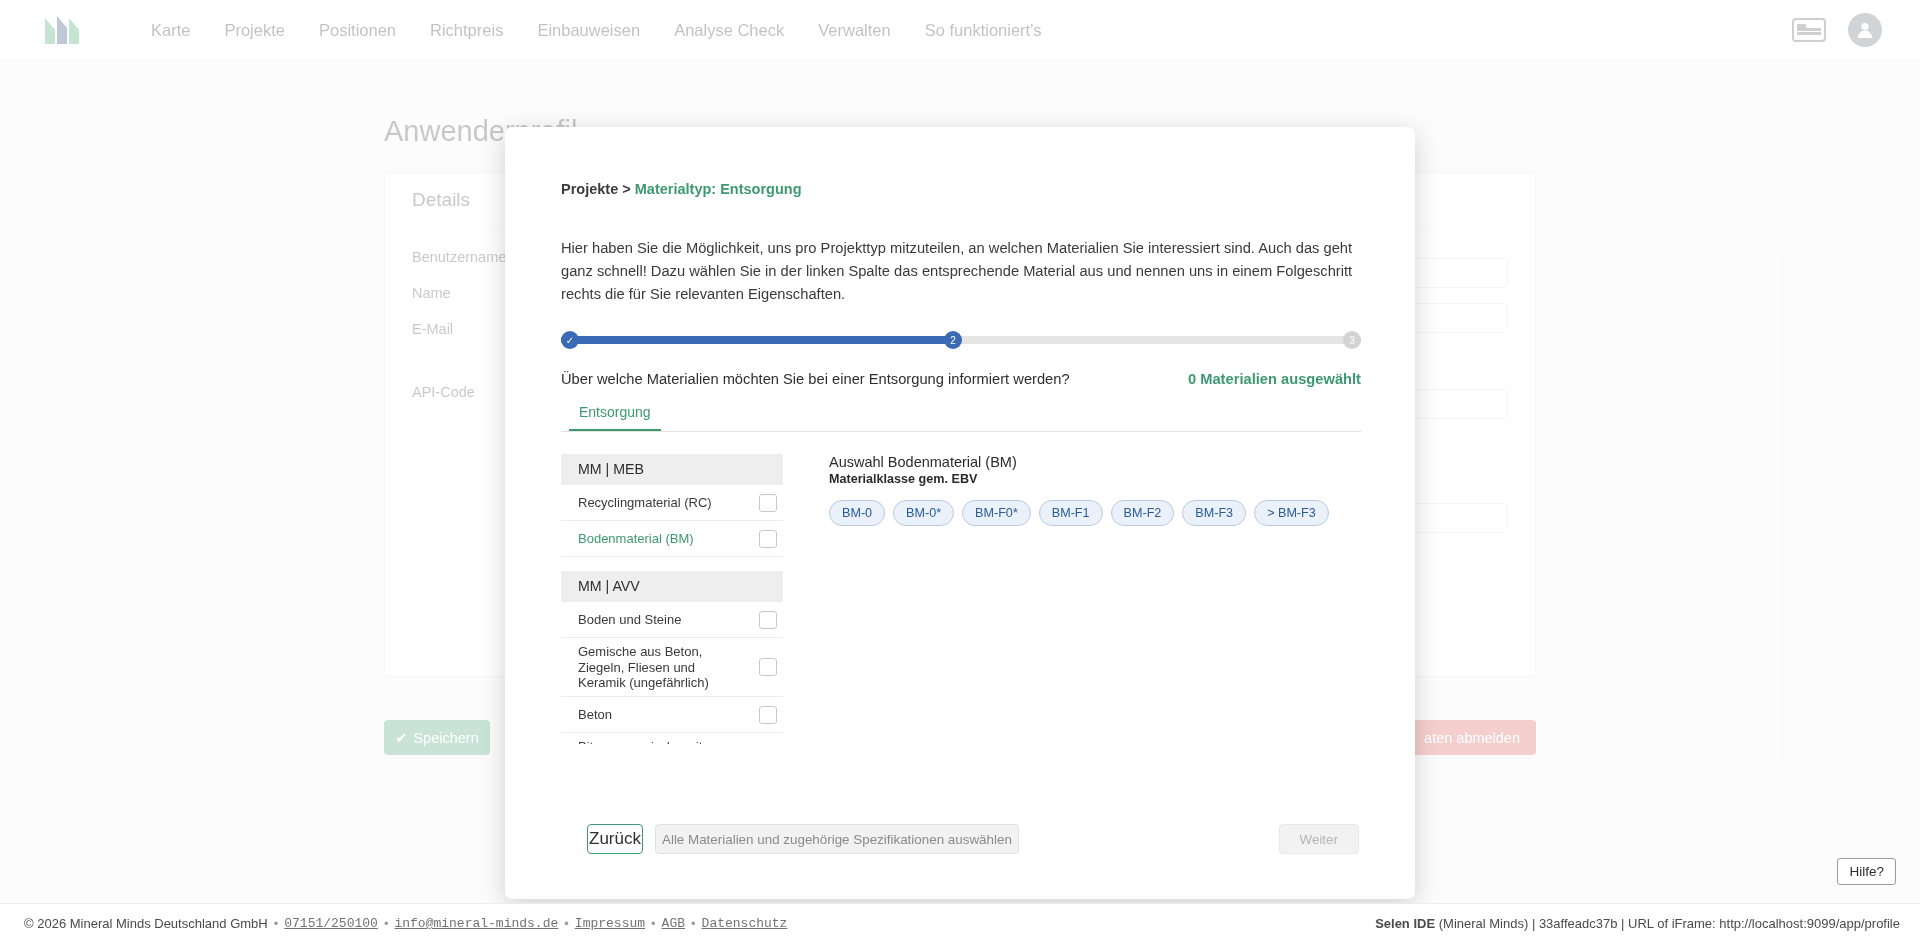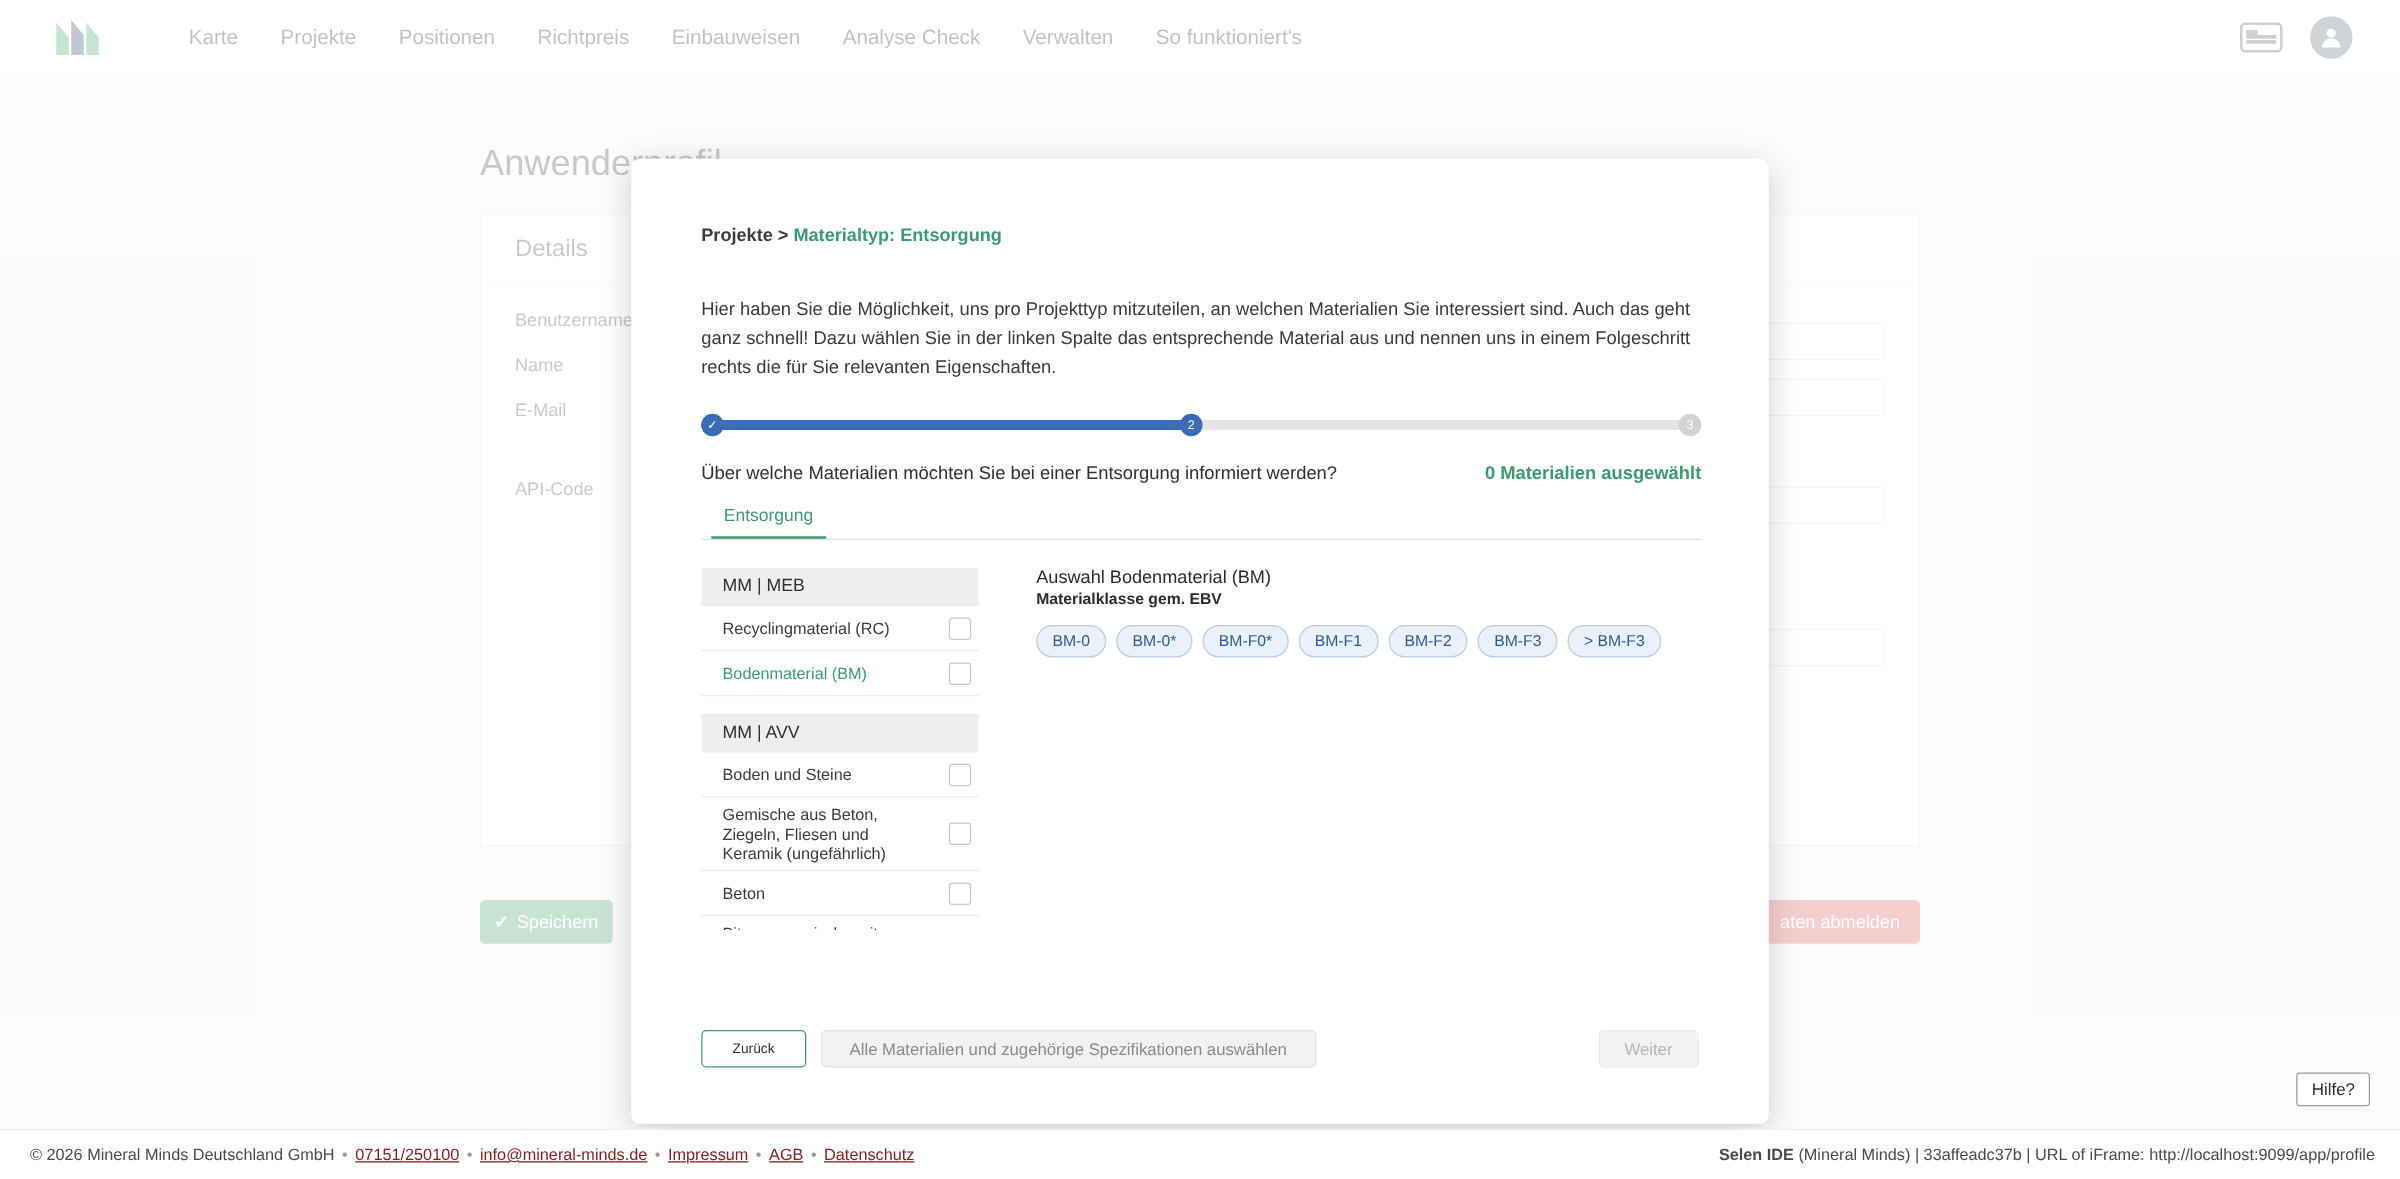--- a/index.html
+++ b/index.html
@@ -179,25 +179,25 @@
   .chip {
     border: 1px solid #b9cbe3; background: #eaf1fa; color: #2a5b9a;
     border-radius: 14px; padding: 5px 12px; font-size: 12.6px; cursor: pointer;
   }
 
   .modal-footer {
     position: absolute; left: 56px; right: 56px; bottom: 45px;
     display: flex; align-items: center;
   }
   .btn-back {
-    height: 30px; padding: 0 24px; background: #fff; border: 1px solid #3d9970;
-    color: #2f2f2f; border-radius: 4px; font-size: 11px; cursor: pointer;
+    height: 30px; padding: 0 1px; background: #fff; border: 1px solid #3d9970;
+    color: #2f2f2f; border-radius: 4px; font-size: 17px; cursor: pointer; margin-left: 26px;
   }
   .btn-selectall {
-    margin-left: 12px; height: 30px; padding: 0 22px; background: #f2f2f2;
+    margin-left: 12px; height: 30px; padding: 0 6px; background: #f2f2f2;
     border: 1px solid #e0e0e0; color: #8a8a8a; border-radius: 4px;
     font-size: 13.4px; cursor: pointer;
   }
   .btn-next {
     margin-left: auto; height: 30px; padding: 0 20px; background: #f2f2f2;
     border: 1px solid #e8e8e8; color: #b5b5b5; border-radius: 4px;
     font-size: 13.4px; cursor: not-allowed;
   }
 
   
@@ -208,21 +208,21 @@
   }
 
   
   .footer {
     position: absolute; left: 0; bottom: 0; width: 1920px; height: 40px;
     background: #fff; border-top: 1px solid #ececec;
     display: flex; align-items: center; z-index: 30;
     font-size: 13px; color: #4a4a4a;
   }
   .footer-left { margin-left: 24px; display: flex; align-items: center; gap: 6px; }
-  .footer-left a { color: #7f1d1d; text-decoration: underline; }
+  .footer-left a { color: #737373; text-decoration: underline; font-family: Liberation Mono, monospace; }
   .sep { color: #9a9a9a; }
   .footer-right { margin-left: auto; margin-right: 20px; color: #4a4a4a; }
   .footer-right b { font-weight: bold; }
 </style>
 </head>
 <body>
 
 <div class="topbar">
   <div class="logo">
     <svg width="40" height="32" viewBox="0 0 40 32">

